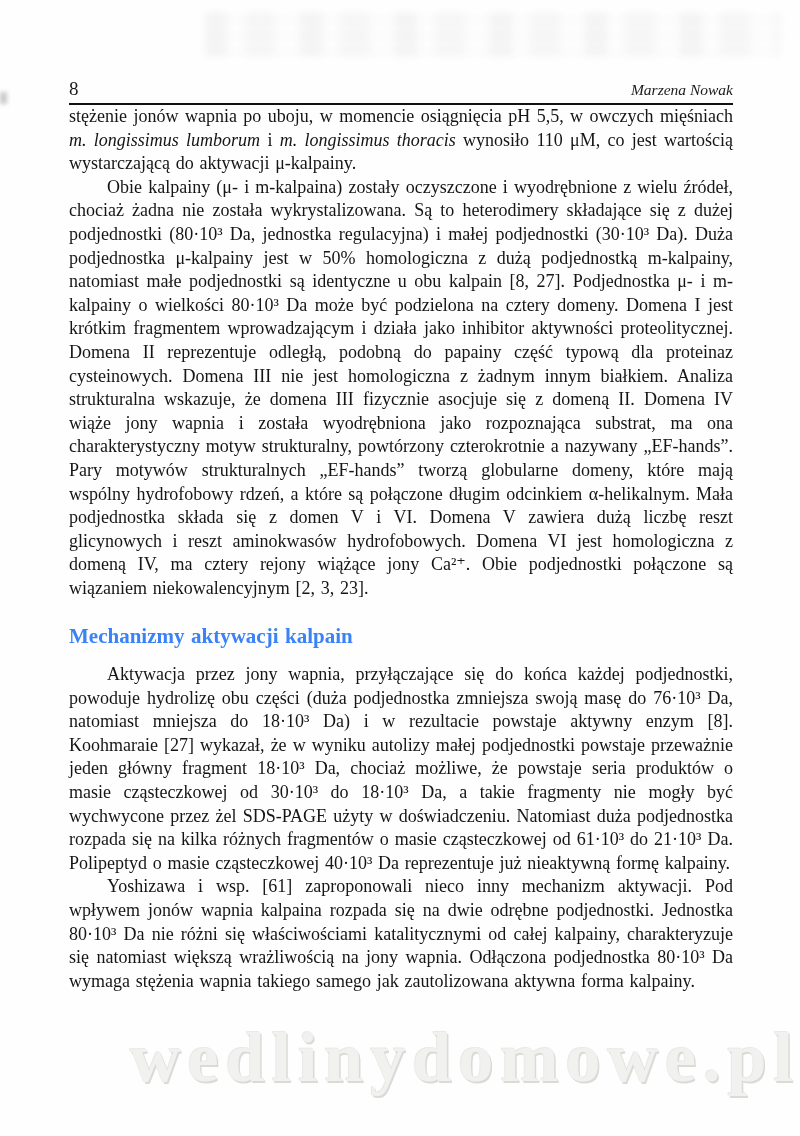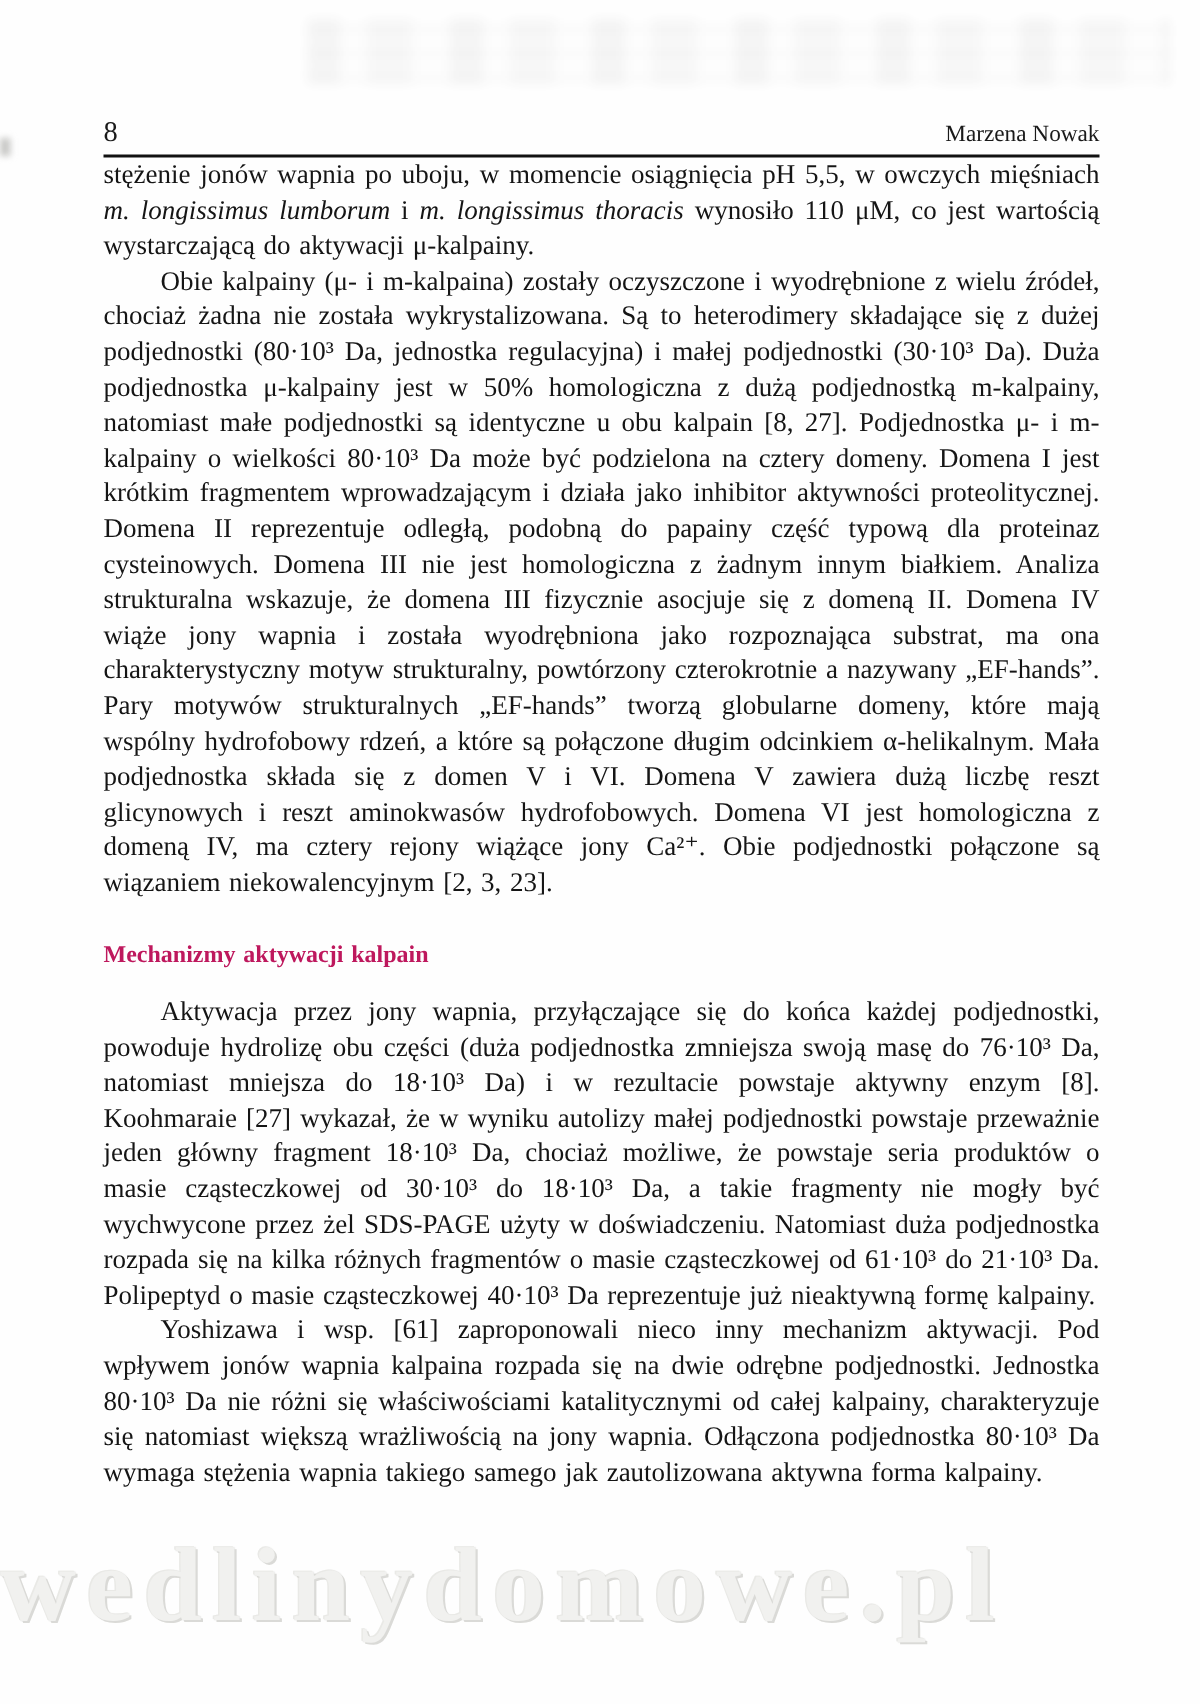--- a/index.html
+++ b/index.html
@@ -56,20 +56,21 @@
   .running-head {
     display: flex;
     justify-content: space-between;
     align-items: baseline;
     color: #1a1a1a;
   }
   .page-number {
     font-size: 19px;
   }
   .author {
+    font-style: italic;
     font-size: 15.5px;
     text-align: center;
   }
   .header-rule {
     border: none;
     border-top: 2px solid #111111;
     margin: 3px 0 0 0;
   }
   .body-text {
     color: #151515;
@@ -82,33 +83,33 @@
     margin: 0;
     text-indent: 38px;
   }
   .para.noindent {
     text-indent: 0;
   }
   .species {
     font-style: italic;
   }
   .section-heading {
-    font-size: 16px;
+    font-size: 21px;
     font-weight: bold;
     margin: 25px 0 14px 0;
-    color: #be185d;
+    color: #3b82f6;
     text-align: left;
     text-indent: 0;
   }
   .watermark {
     position: absolute;
     top: 1018px;
     left: 0;
     width: 100%;
-    text-align: left;
+    text-align: right;
     font-family: "Liberation Serif", "DejaVu Serif", serif;
     font-weight: bold;
     font-size: 70px;
     letter-spacing: 7px;
     white-space: nowrap;
     color: #f1f1ef;
     text-shadow:
       1.5px 1.5px 0 #dadad7,
       -1px -1px 0 #e9e9e6,
       0 0 1px #d6d6d3;

